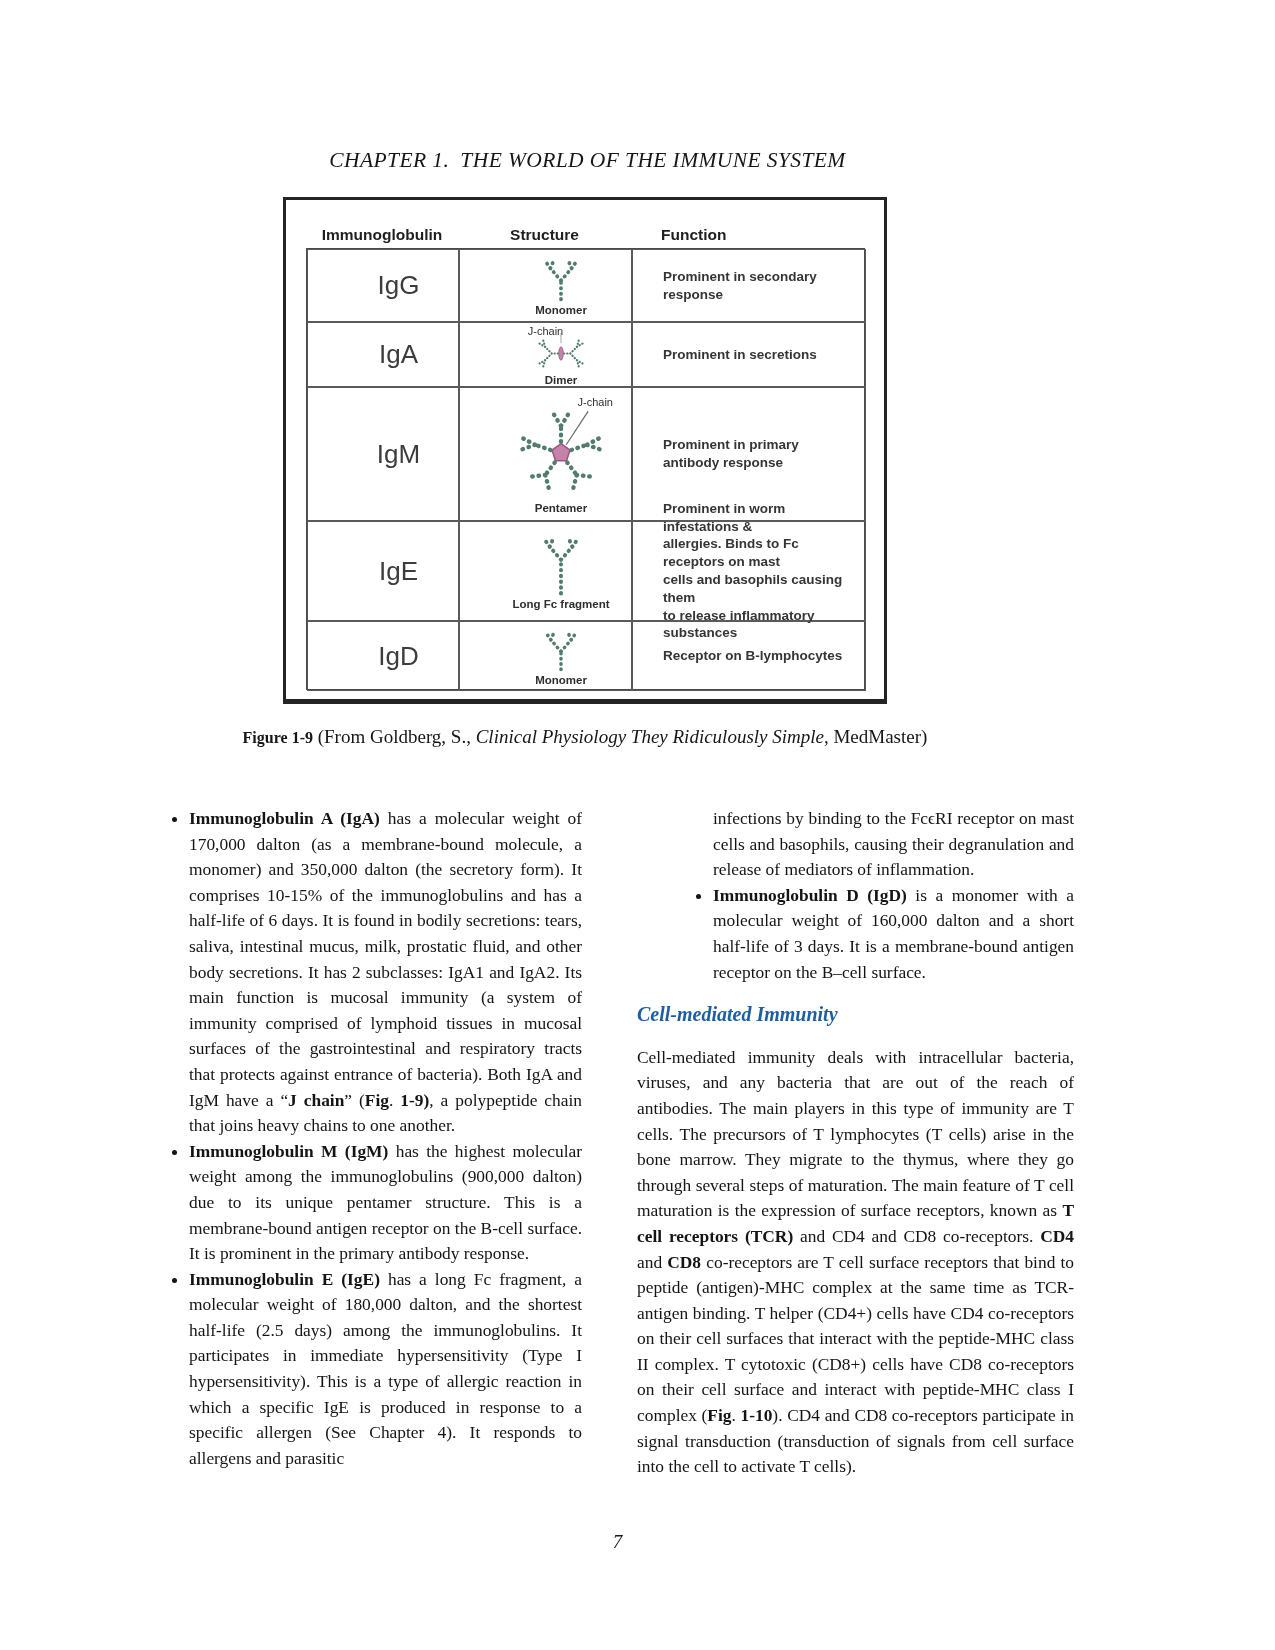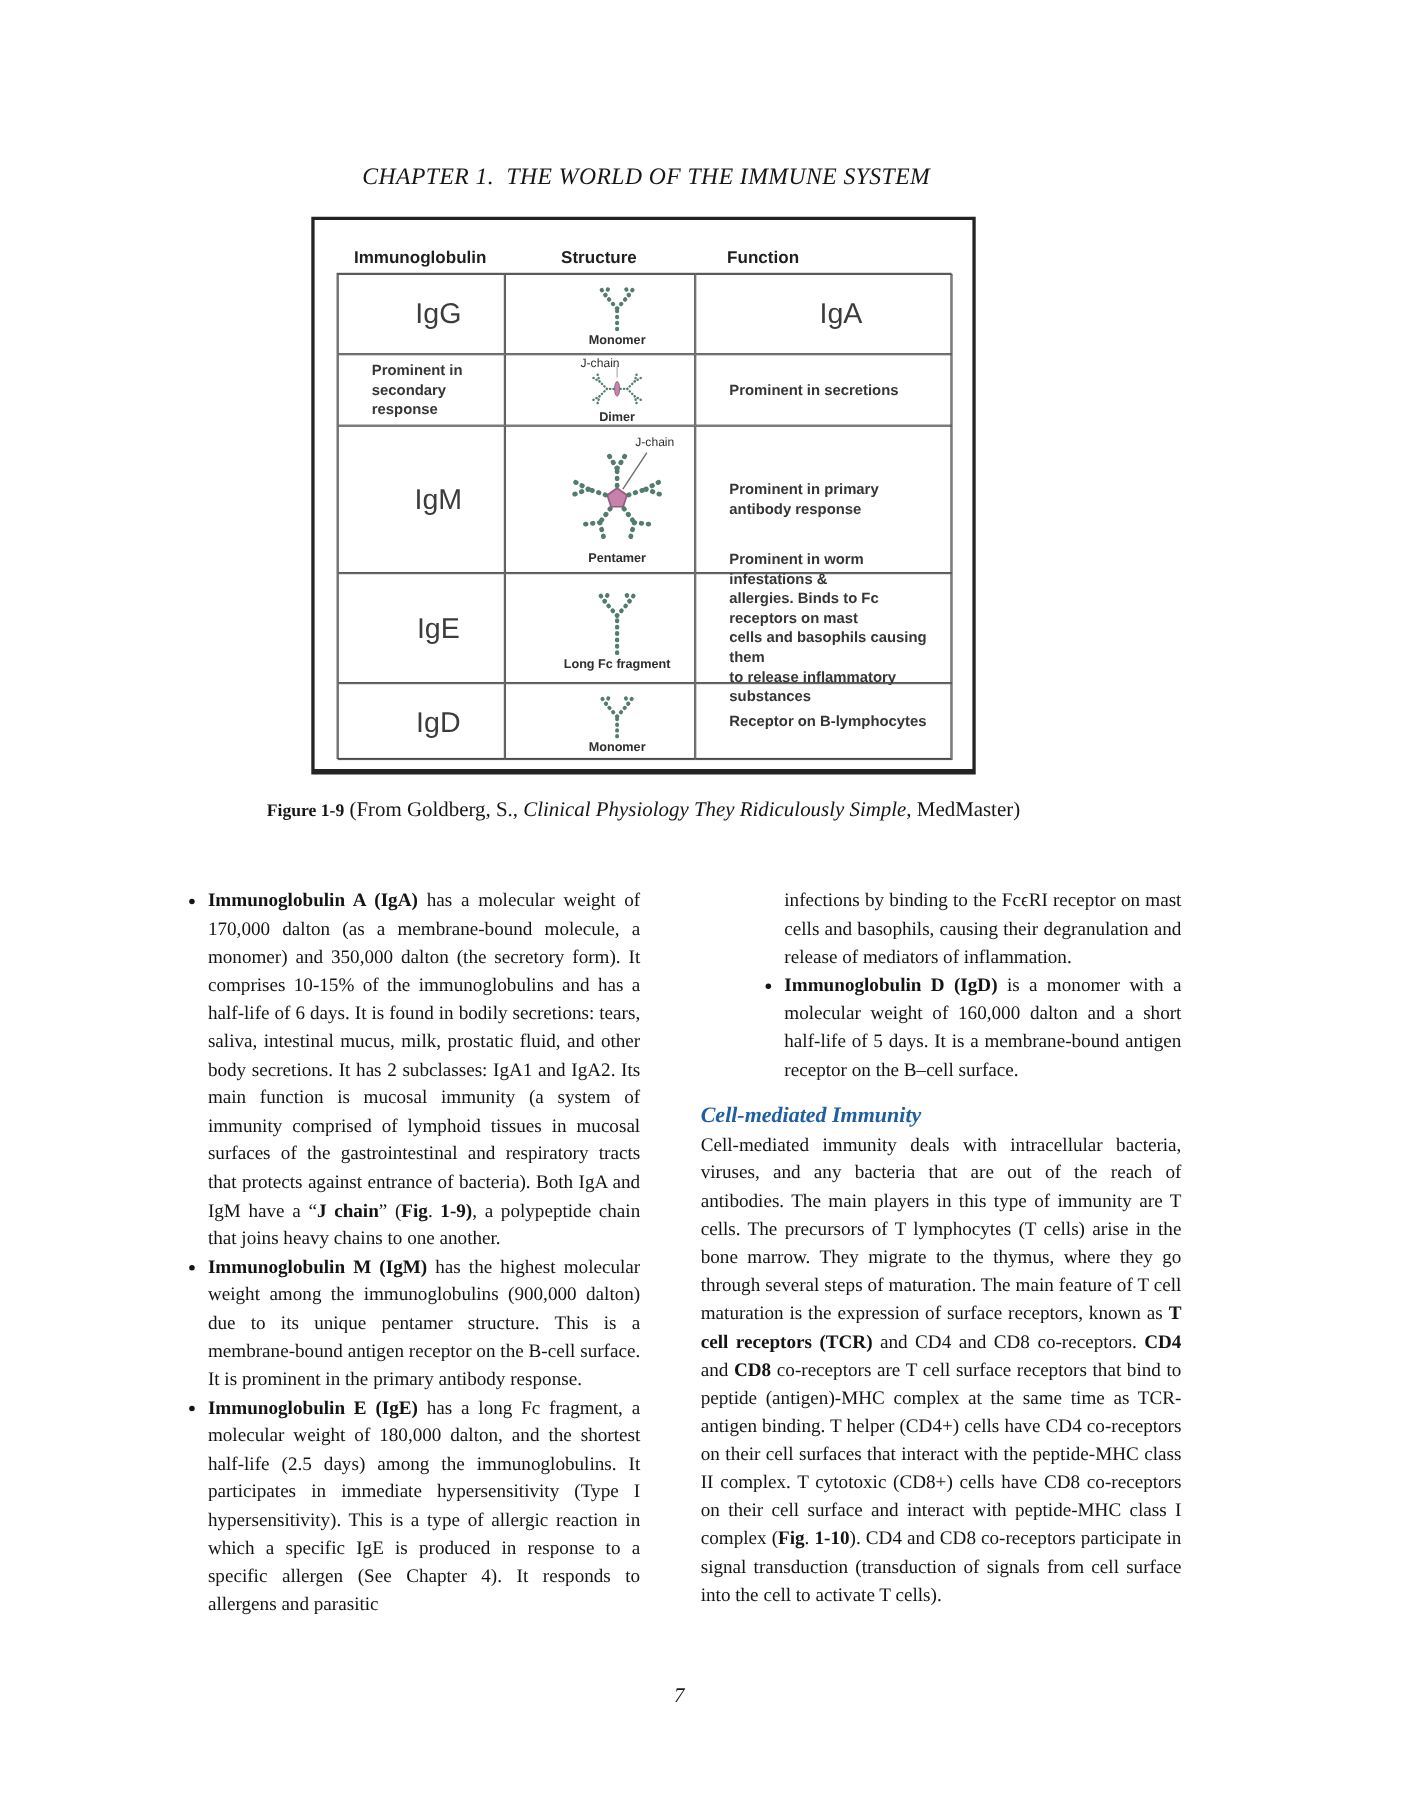--- a/index.html
+++ b/index.html
@@ -70,21 +70,21 @@
   .colR{position:absolute;left:637px;top:806px;width:437px;}
   .body-text{font-size:17.4px;line-height:25.6px;text-align:justify;color:#141414;}
   ul.blist{list-style:disc outside;}
   .colL ul.blist{padding-left:39px;}
   .colR ul.blist{padding-left:76px;}
   ul.blist li{text-align:justify;}
   .cont-para{margin-left:76px;}
   .section-heading{
     font-family:"Liberation Serif",serif;font-weight:bold;font-style:italic;
     font-size:20px;color:var(--heading-blue);
-    margin-top:17px;
+    margin-top:17px;margin-bottom:17px;
   }
   
   .page-number{
     position:absolute;left:0;top:1531px;width:1235px;text-align:center;
     font-size:19px;font-style:italic;color:#1a1a1a;
   }
 </style>
 </head>
 <body>
 
@@ -101,25 +101,25 @@
 
     <div class="cell">
         <span class="ig-label">IgG</span>
       </div>
     <div class="cell struct-cell">
       <svg width="44" height="48" viewBox="0 0 54 58">
         <path class="bead" d="M27,54 V31 M27,31 L14,16 M14,16 L7,6 M14,16 L19,4 M27,31 L40,16 M40,16 L47,6 M40,16 L35,4"></path>
       </svg>
       <span class="struct-caption">Monomer</span>
     </div>
+    <div class="cell fn-cell">Prominent in secondary response</div>
+
     <div class="cell">
         <span class="ig-label">IgA</span>
       </div>
-
-    <div class="cell fn-cell">Prominent in secondary response</div>
     <div class="cell struct-cell">
       <span class="anno iga">J-chain</span>
       <svg width="110" height="52" viewBox="0 0 120 78" style="margin-top:10px">
         <line class="jline" x1="60" y1="0" x2="60" y2="20"></line>
         <ellipse class="jbody" cx="60" cy="40" rx="4.5" ry="13"></ellipse>
         <path class="bead2" d="M54,40 H42 M42,40 L29,27 M29,27 L17,20 M29,27 L25,13 M42,40 L29,53 M29,53 L17,60 M29,53 L25,67 M66,40 H78 M78,40 L91,27 M91,27 L103,20 M91,27 L95,13 M78,40 L91,53 M91,53 L103,60 M91,53 L95,67"></path>
       </svg>
       <span class="struct-caption">Dimer</span>
     </div>
     <div class="cell fn-cell">Prominent in secretions</div>
@@ -171,19 +171,19 @@
   <ul class="blist">
     <li><span style="font-weight: bold;">Immunoglobulin A (IgA)</span><span> has a molecular weight of 170,000 dalton (as a membrane-bound molecule, a monomer) and 350,000 dalton (the secretory form). It comprises 10-15% of the immunoglobulins and has a half-life of 6 days. It is found in bodily secretions: tears, saliva, intestinal mucus, milk, prostatic fluid, and other body secretions. It has 2 subclasses: IgA1 and IgA2. Its main function is mucosal immunity (a system of immunity comprised of lymphoid tissues in mucosal surfaces of the gastrointestinal and respiratory tracts that protects against entrance of bacteria). Both IgA and IgM have a “</span><span style="font-weight: bold;">J chain</span><span>” (</span><span style="font-weight: bold;">Fig</span><span>. </span><span style="font-weight: bold;">1-9)</span><span>, a polypeptide chain that joins heavy chains to one another.</span></li>
     <li><span style="font-weight: bold;">Immunoglobulin M (IgM)</span><span> has the highest molecular weight among the immunoglobulins (900,000 dalton) due to its unique pentamer structure. This is a membrane-bound antigen receptor on the B-cell surface. It is prominent in the primary antibody response.</span></li>
     <li><span style="font-weight: bold;">Immunoglobulin E (IgE)</span><span> has a long Fc fragment, a molecular weight of 180,000 dalton, and the shortest half-life (2.5 days) among the immunoglobulins. It participates in immediate hypersensitivity (Type I hypersensitivity). This is a type of allergic reaction in which a specific IgE is produced in response to a specific allergen (See Chapter 4). It responds to allergens and parasitic</span></li>
   </ul>
 </div>
 
 <div class="colR body-text">
   <p class="cont-para"><span>infections by binding to the FcϵRI receptor on mast cells and basophils, causing their degranulation and release of mediators of inflammation.</span></p>
   <ul class="blist">
-    <li><span style="font-weight: bold; margin-top: 20px;">Immunoglobulin D (IgD)</span><span> is a monomer with a molecular weight of 160,000 dalton and a short half-life of 5 days. It is a membrane-bound antigen receptor on the B–cell surface.</span></li>
+    <li><span style="font-weight: bold; margin-top: 20px;">Immunoglobulin D (IgD)</span><span> is a monomer with a molecular weight of 160,000 dalton and a short half-life of 3 days. It is a membrane-bound antigen receptor on the B–cell surface.</span></li>
   </ul>
   <h3 class="section-heading">Cell-mediated Immunity</h3>
   <p><span>Cell-mediated immunity deals with intracellular bacteria, viruses, and any bacteria that are out of the reach of antibodies. The main players in this type of immunity are T cells. The precursors of T lymphocytes (T cells) arise in the bone marrow. They migrate to the thymus, where they go through several steps of maturation. The main feature of T cell maturation is the expression of surface receptors, known as </span><span style="font-weight: bold;">T cell receptors (TCR)</span><span> and CD4 and CD8 co-receptors. </span><span style="font-weight: bold;">CD4</span><span> and </span><span style="font-weight: bold;">CD8</span><span> co-receptors are T cell surface receptors that bind to peptide (antigen)-MHC complex at the same time as TCR-antigen binding. T helper (CD4+) cells have CD4 co-receptors on their cell surfaces that interact with the peptide-MHC class II complex. T cytotoxic (CD8+) cells have CD8 co-receptors on their cell surface and interact with peptide-MHC class I complex (</span><span style="font-weight: bold;">Fig</span><span>. </span><span style="font-weight: bold;">1-10</span><span>). CD4 and CD8 co-receptors participate in signal transduction (transduction of signals from cell surface into the cell to activate T cells).</span></p>
 </div>
 
 <div class="page-number">7</div>
 
 </body></html>

